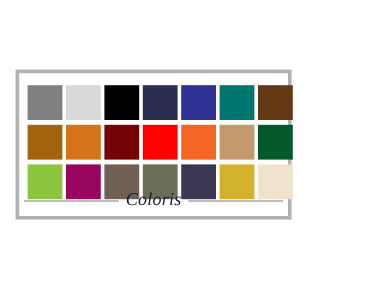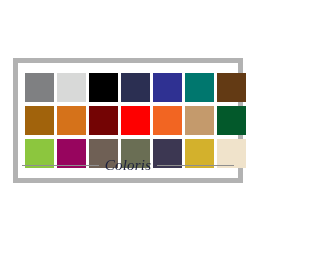--- a/index.html
+++ b/index.html
@@ -14,21 +14,21 @@
     overflow: hidden;
   }
 
   #palette-figure {
     position: absolute;
     left: 13px;
     top: 58px;
     width: 230px;
     height: 125px;
     box-sizing: border-box;
-    border: 5px solid #ec4899;
+    border: 3px solid #ec4899;
     background: #ffffff;
   }
 
   #swatch-grid {
     position: absolute;
     left: 7px;
     top: 10px;
     width: 216px;
     display: flex;
     flex-direction: column;

